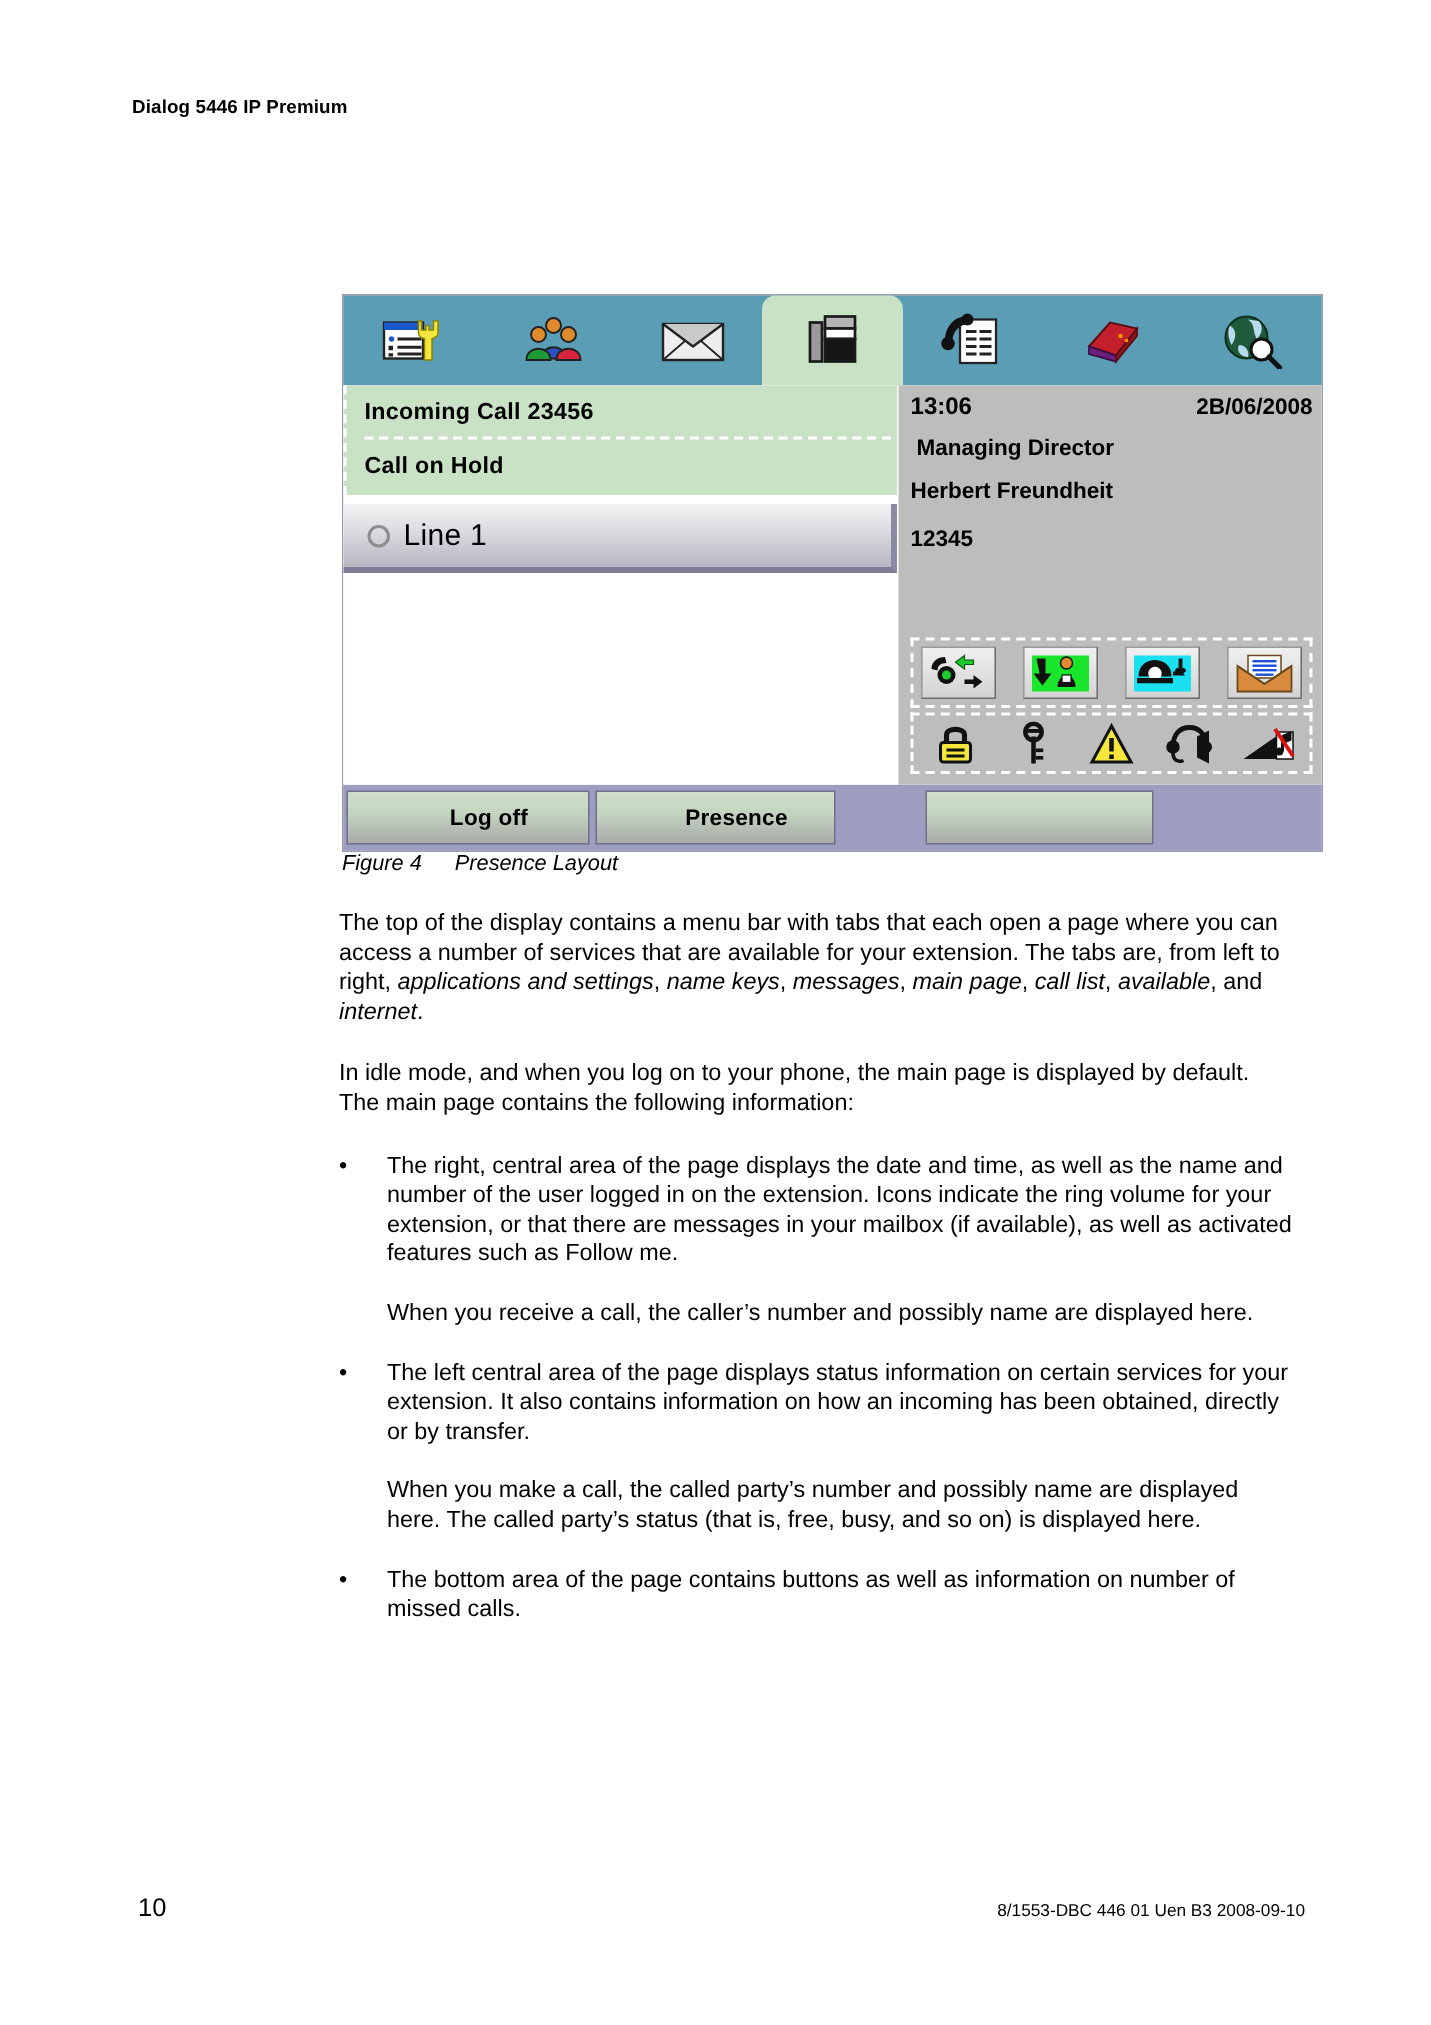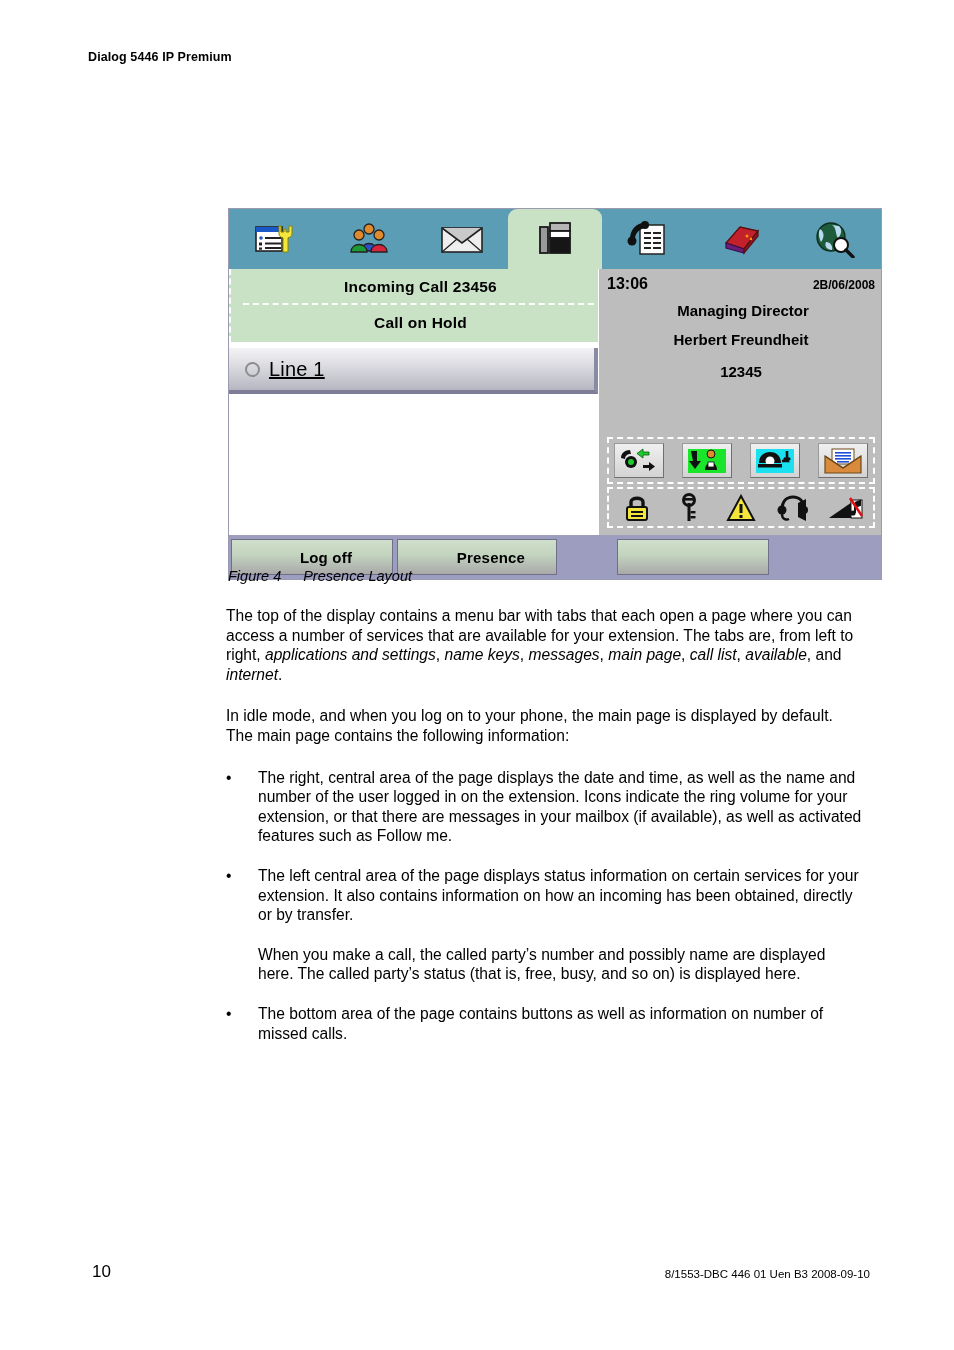--- a/index.html
+++ b/index.html
@@ -7,27 +7,27 @@
     width:954px; height:1350px;
     background:#ffffff;
     font-family:"Liberation Sans", sans-serif;
     color:#000;
     position:relative;
     overflow:hidden;
   }
 
   
   .runhead {
-    position:absolute; left:88px; top:50px;
+    position:absolute; left:88px; top:64px;
     font-size:12.5px; font-weight:bold;
     letter-spacing:.1px;
   }
 
   
-  .figure-wrap { position:absolute; left:228px; top:208px; width:654px;text-align:center; }
+  .figure-wrap { position:absolute; left:228px; top:196px; width:654px; }
   .phone {
     width:654px; height:372px;
     background:#cfcfcf;
     border:1px solid #9b9bb0;
     box-sizing:border-box;
     display:flex; flex-direction:column;
     position:relative;
   }
 
   
@@ -67,32 +67,32 @@
     border-bottom:4px solid #7d7d98;
     border-right:4px solid #8a8aa2;
     display:flex; align-items:center;
     padding-left:16px;
     box-sizing:border-box;
   }
   .radio-dot {
     width:11px; height:11px; border:2px solid #8d8d8d;
     border-radius:50%; margin-right:9px; background:transparent;
   }
-  .line-label { font-size:20px; letter-spacing:.2px;text-decoration:underline; }
+  .line-label { font-size:20px; letter-spacing:.2px; }
   .left-filler { flex:1 1 auto; background:#ffffff; }
 
   .right-col {
     flex:1 1 auto; background:#bdbdbd;
     border-left:1px solid #ffffff;
     display:flex; flex-direction:column;
     padding:6px 6px 4px 8px; box-sizing:border-box;
   }
   .rc-row1 { display:flex; justify-content:space-between; align-items:baseline; }
   .rc-time { font-size:16px; font-weight:bold; }
-  .rc-date { font-size:12px; font-weight:bold; }
+  .rc-date { font-size:15px; font-weight:bold; }
   .rc-title { font-size:15px; font-weight:bold; margin-top:9px; padding-left:4px; }
   .rc-name  { font-size:15px; font-weight:bold; margin-top:12px; }
   .rc-ext   { font-size:15px; font-weight:bold; margin-top:15px; }
   .rc-spacer { flex:1 1 auto; }
 
   .icon-row {
     border:2px dashed #ffffff;
     display:flex; align-items:center; gap:6px;
     padding:4px 5px; margin-bottom:3px;
   }
@@ -383,20 +383,21 @@
 <div class="body">
 
   <p class="p"><span>The top of the display contains a menu bar with tabs that each open a page where you can access a number of services that are available for your extension. The tabs are, from left to right, </span><em>applications and settings</em>, <em>name keys</em>, <em>messages</em>, <em>main page</em>, <em>call list</em>, <em>available</em>, and <em>internet</em>.</p>
 
   <p class="p">In idle mode, and when you log on to your phone, the main page is displayed by default.  The main page contains the following information:</p>
 
   <div class="bullet-item">
     <span class="bullet-dot">•</span>
     <span class="bullet-text">The right, central area of the page displays the date and time, as well as the name and number of the user logged in on the extension.  Icons indicate the ring volume for your extension, or that there are messages in your mailbox (if available), as well as activated features such as Follow me.</span>
   </div>
+  <p class="sub-p">When you receive a call, the caller’s number and possibly name are displayed here.</p>
 
   <div class="bullet-item">
     <span class="bullet-dot">•</span>
     <span class="bullet-text">The left central area of the page displays status information on certain services for your extension.  It also contains information on how an incoming has been obtained, directly or by transfer.</span>
   </div>
   <p class="sub-p">When you make a call, the called party’s number and possibly name are displayed here.  The called party’s status (that is, free, busy, and so on) is displayed here.</p>
 
   <div class="bullet-item">
     <span class="bullet-dot">•</span>
     <span class="bullet-text">The bottom area of the page contains buttons as well as information on number of missed calls.</span>

